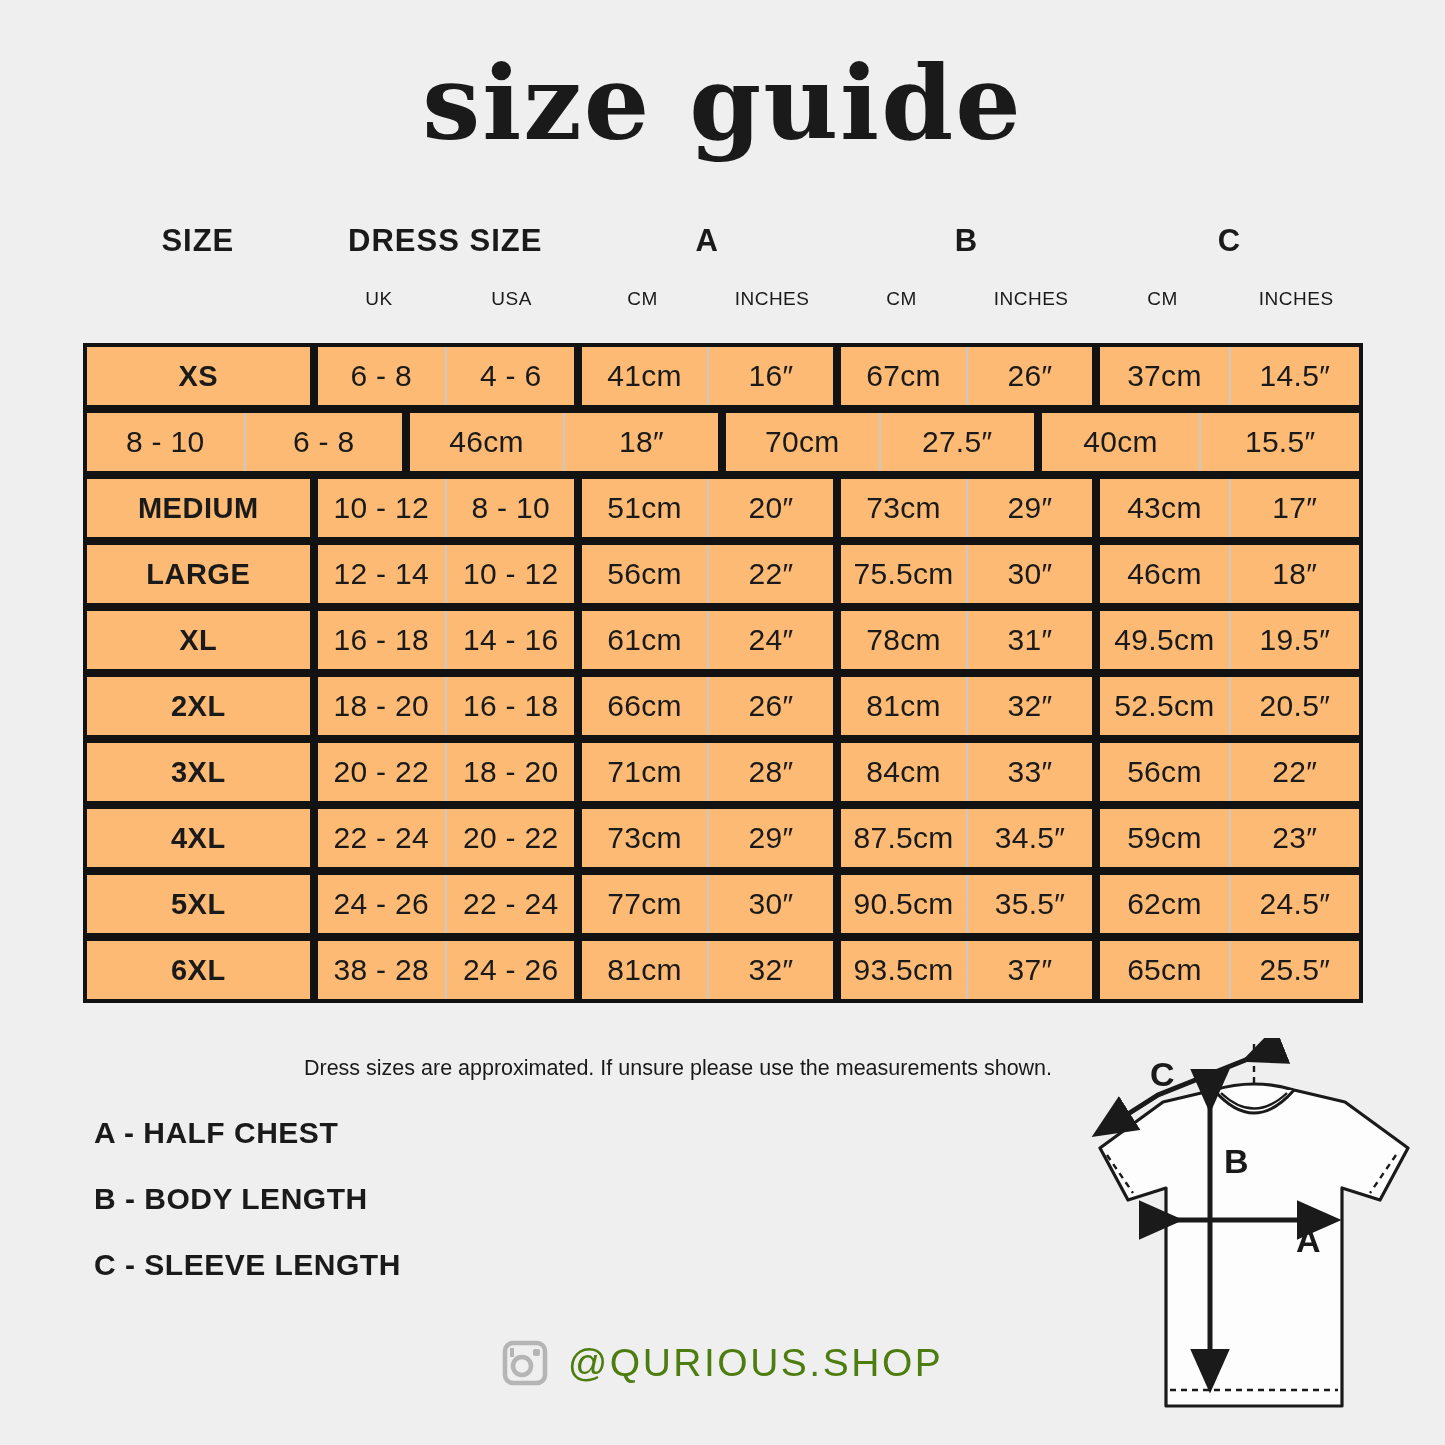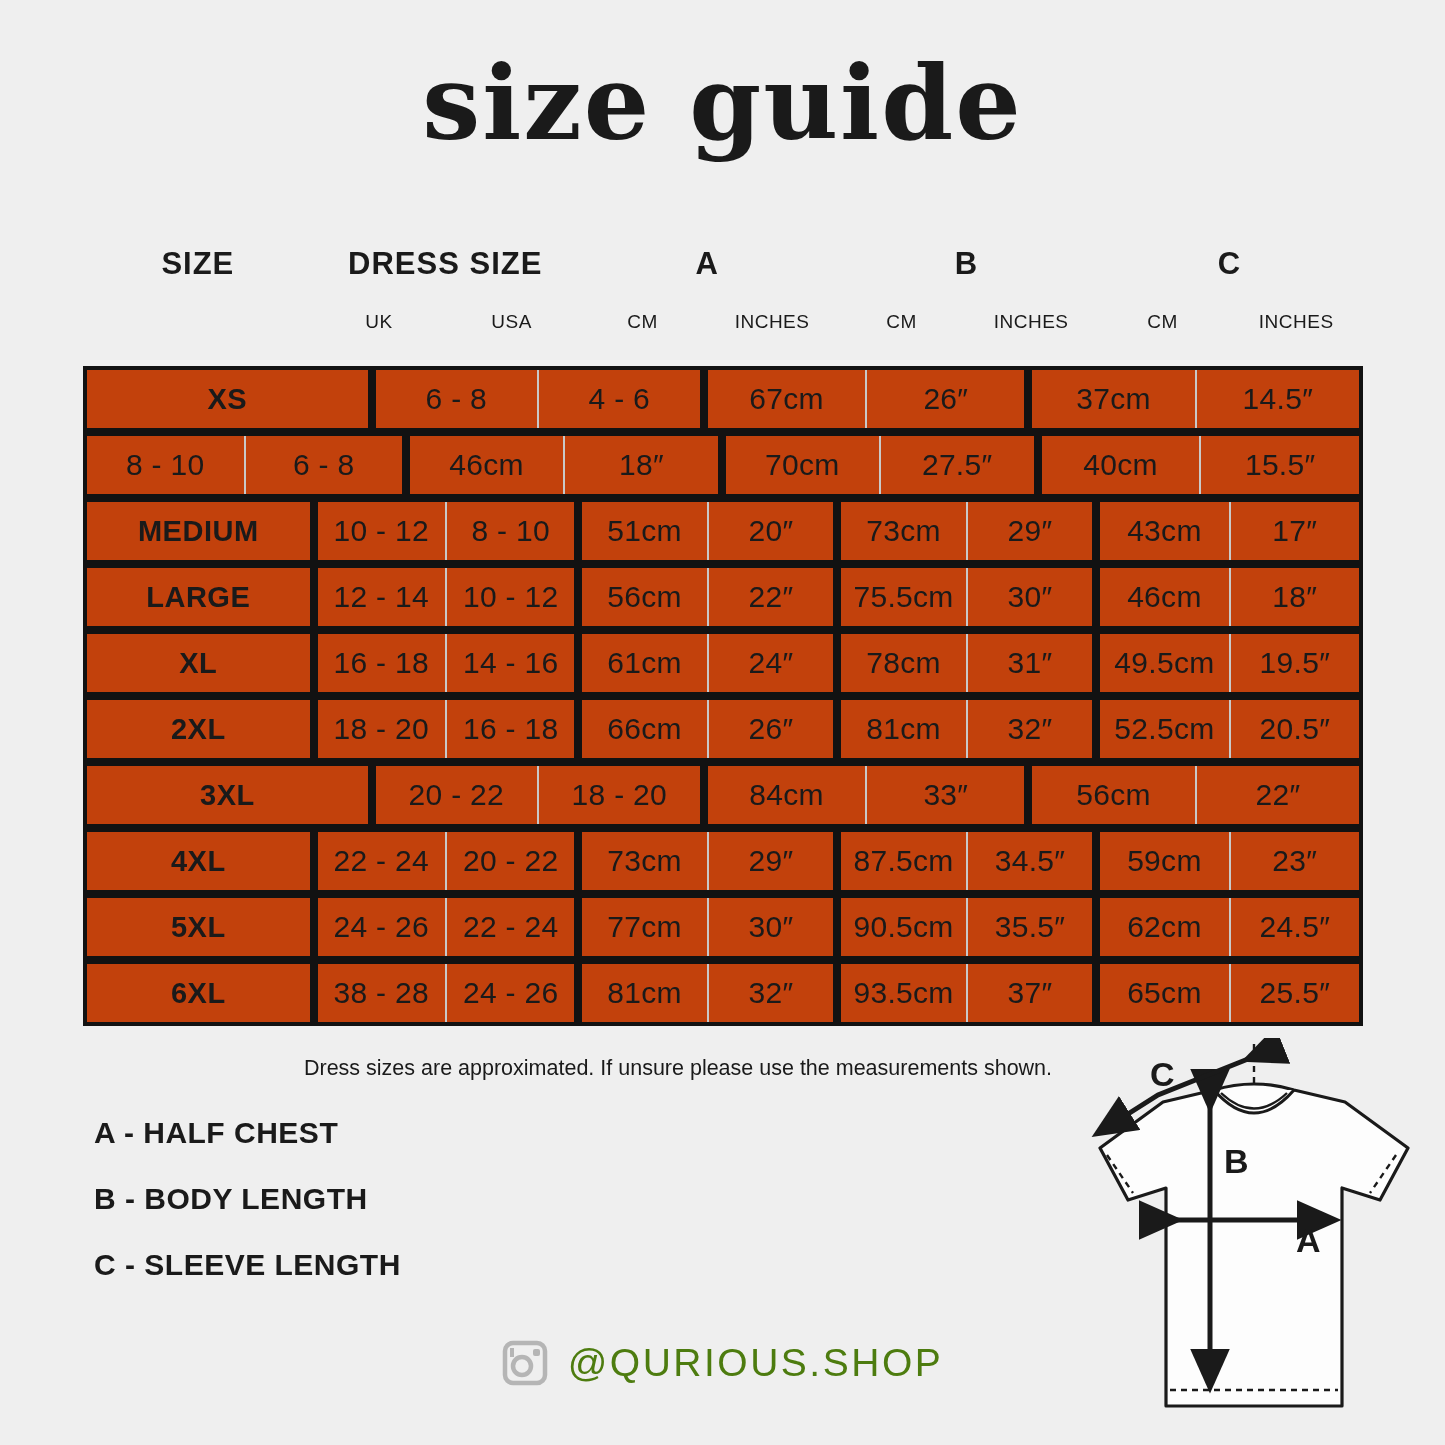--- a/index.html
+++ b/index.html
@@ -12,32 +12,32 @@
     overflow:hidden;
   }
   .title {
     position:absolute; top:42px; left:0; width:100%;
     text-align:center;
     font-family:"DejaVu Serif",serif;
     font-weight:700;
     font-size:103px;
     letter-spacing:2px;
   }
-  .table-wrap { position:absolute; left:83px; top:240px; width:1280px; }
+  .table-wrap { position:absolute; left:83px; top:217px; width:1280px; }
   .hrow { display:flex; height:48px; align-items:center; }
   .hcol { text-align:center; font-weight:700; font-size:31px; letter-spacing:1px; }
   .b1 { flex:227 0 0; } .b2 { flex:262 0 0; } .b3 { flex:256 0 0; }
   .b4 { flex:256 0 0; } .b5 { flex:264 0 0; }
   .subrow { display:flex; margin-top:16px; height:36px; align-items:center; }
   .subblock { display:flex;justify-content:space-between; }
   .subcell { flex:1; text-align:center; font-size:19px; letter-spacing:0.5px; }
   .tbody { margin-top:26px; }
   .trow { display:flex; }
   .block {
-    display:flex; border:4px solid #121212; background:#c2410c;
+    display:flex; border:4px solid #121212; background:#fdba74;
     height:66px; align-items:stretch;
   }
   .cell {
     flex:1; display:flex; align-items:center; justify-content:center;
     font-size:30px; letter-spacing:0.3px; white-space:nowrap;
   }
   .cell + .cell { border-left:2px solid #c9c9c9; }
   .size-cell { font-weight:700; font-size:29px; letter-spacing:0.5px; }
   .note {
     position:absolute; top:1056px; left:83px; width:1190px;
@@ -90,20 +90,24 @@
   </div>
   <div class="tbody">
       <div class="trow">
         <div class="block b1">
           <span class="cell size-cell">XS</span>
         </div>
         <div class="block b2">
           <span class="cell">6 - 8</span>
           <span class="cell">4 - 6</span>
         </div>
+        <div class="block b3">
+          <span class="cell">41cm</span>
+          <span class="cell">16″</span>
+        </div>
         <div class="block b4">
           <span class="cell">67cm</span>
           <span class="cell">26″</span>
         </div>
         <div class="block b5">
           <span class="cell">37cm</span>
           <span class="cell">14.5″</span>
         </div>
       </div>
       <div class="trow">
@@ -208,20 +212,24 @@
           <span class="cell">20.5″</span>
         </div>
       </div>
       <div class="trow">
         <div class="block b1">
           <span class="cell size-cell">3XL</span>
         </div>
         <div class="block b2">
           <span class="cell">20 - 22</span>
           <span class="cell">18 - 20</span>
+        </div>
+        <div class="block b3">
+          <span class="cell">71cm</span>
+          <span class="cell">28″</span>
         </div>
         <div class="block b4">
           <span class="cell">84cm</span>
           <span class="cell">33″</span>
         </div>
         <div class="block b5">
           <span class="cell">56cm</span>
           <span class="cell">22″</span>
         </div>
       </div>

